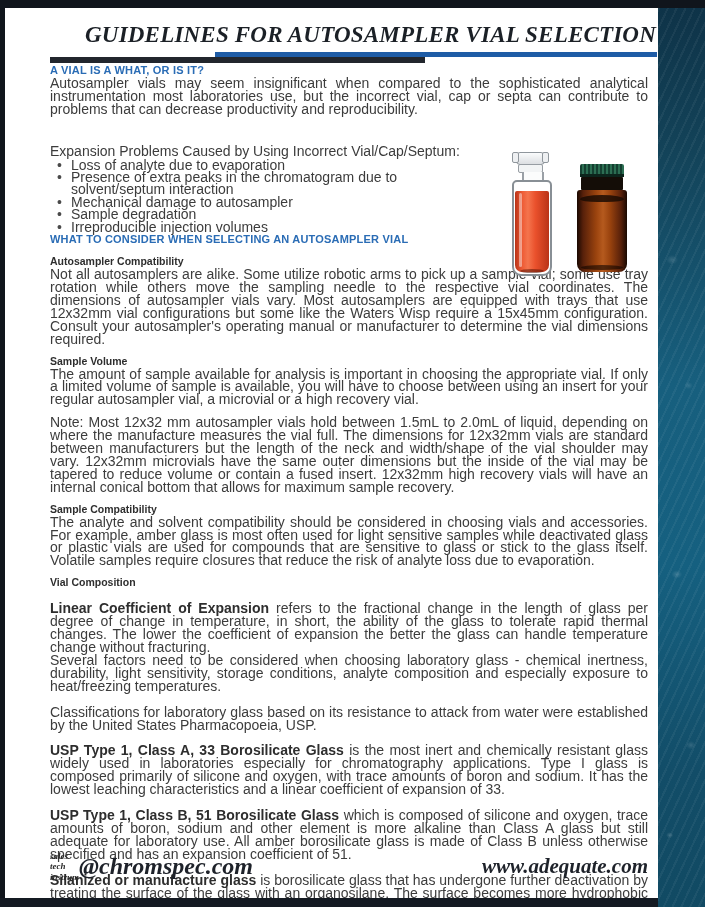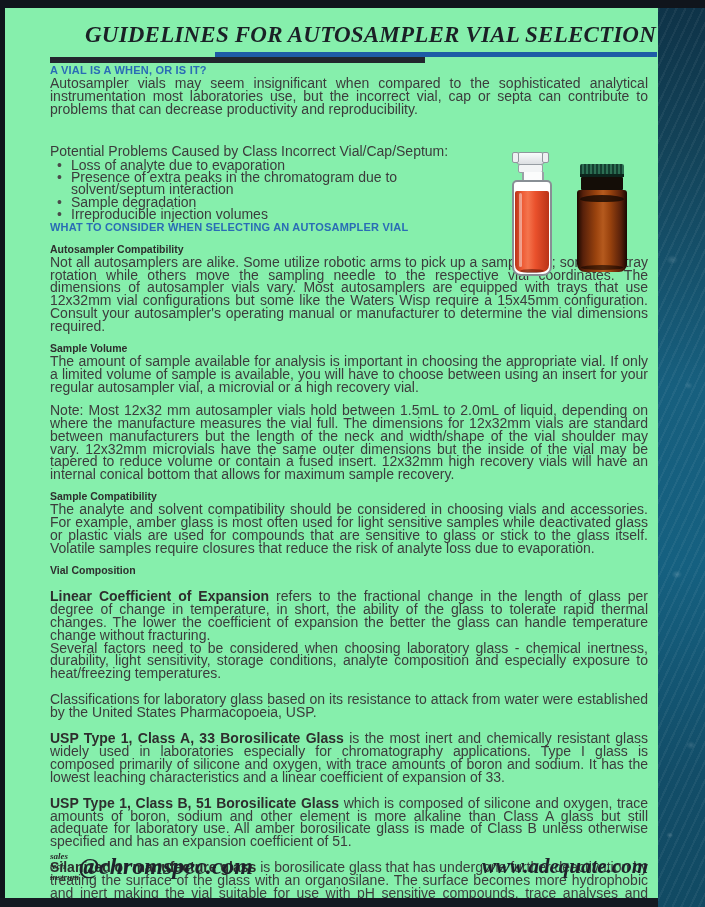--- a/index.html
+++ b/index.html
@@ -18,21 +18,21 @@
       radial-gradient(9px 7px at 40% 63%, rgba(255,255,255,.16), transparent 60%),
       radial-gradient(8px 7px at 70% 82%, rgba(255,255,255,.14), transparent 60%),
       radial-gradient(6px 5px at 25% 92%, rgba(255,255,255,.18), transparent 60%),
       repeating-linear-gradient(115deg, rgba(255,255,255,.05) 0 2px, transparent 2px 8px),
       linear-gradient(180deg,#0e3348 0%, #134359 16%, #175f7e 42%, #156080 62%, #124d68 85%, #114a63 100%);
   }
   .bottom-bar { position:absolute; left:0; right:47px; bottom:0; height:9px; background:#141a22; }
 
   .page {
     position:absolute; top:8px; left:5px; width:653px; bottom:9px;
-    background:#86efac; overflow:hidden;
+    background:#ffffff; overflow:hidden;
   }
 
   
   header { position:relative; height:56px; }
   h1.title {
     margin:0; padding:14px 2px 0 0;
     font-family:"Liberation Serif", serif; font-weight:bold; font-style:italic;
     font-size:23px; letter-spacing:.2px; color:#1b2026; text-align:right;
     white-space:nowrap;
   }
@@ -104,28 +104,29 @@
 <div class="page">
 
   <header>
     <h1 class="title">GUIDELINES FOR AUTOSAMPLER VIAL SELECTION</h1>
     <div class="bar blue"></div>
     <div class="bar dark"></div>
   </header>
 
   <main class="content">
 
-    <h2 class="blue-h intro-h">A VIAL IS A WHEN, OR IS IT?</h2>
+    <h2 class="blue-h intro-h">A VIAL IS A WHAT, OR IS IT?</h2>
     <p class="body">Autosampler vials may seem insignificant when compared to the sophisticated analytical instrumentation most laboratories use, but the incorrect vial, cap or septa can contribute to problems that can decrease productivity and reproducibility.</p>
 
     <div class="problems">
-      <p class="lead-line">Potential Problems Caused by Class Incorrect Vial/Cap/Septum:</p>
+      <p class="lead-line">Expansion Problems Caused by Using Incorrect Vial/Cap/Septum:</p>
       <ul class="bullets">
         <li>Loss of analyte due to evaporation</li>
         <li>Presence of extra peaks in the chromatogram due to solvent/septum interaction</li>
+        <li>Mechanical damage to autosampler</li>
         <li>Sample degradation</li>
         <li>Irreproducible injection volumes</li>
       </ul>
     </div>
 
     <h2 class="blue-h consider-h">WHAT TO CONSIDER WHEN SELECTING AN AUTOSAMPLER VIAL</h2>
 
     <h3 class="sub-t first">Autosampler Compatibility</h3>
     <p class="body sect">Not all autosamplers are alike. Some utilize robotic arms to pick up a sample vial; some use tray rotation while others move the sampling needle to the respective vial coordinates. The dimensions of autosampler vials vary. Most autosamplers are equipped with trays that use 12x32mm vial configurations but some like the Waters Wisp require a 15x45mm configuration. Consult your autosampler's operating manual or manufacturer to determine the vial dimensions required.</p>
 

